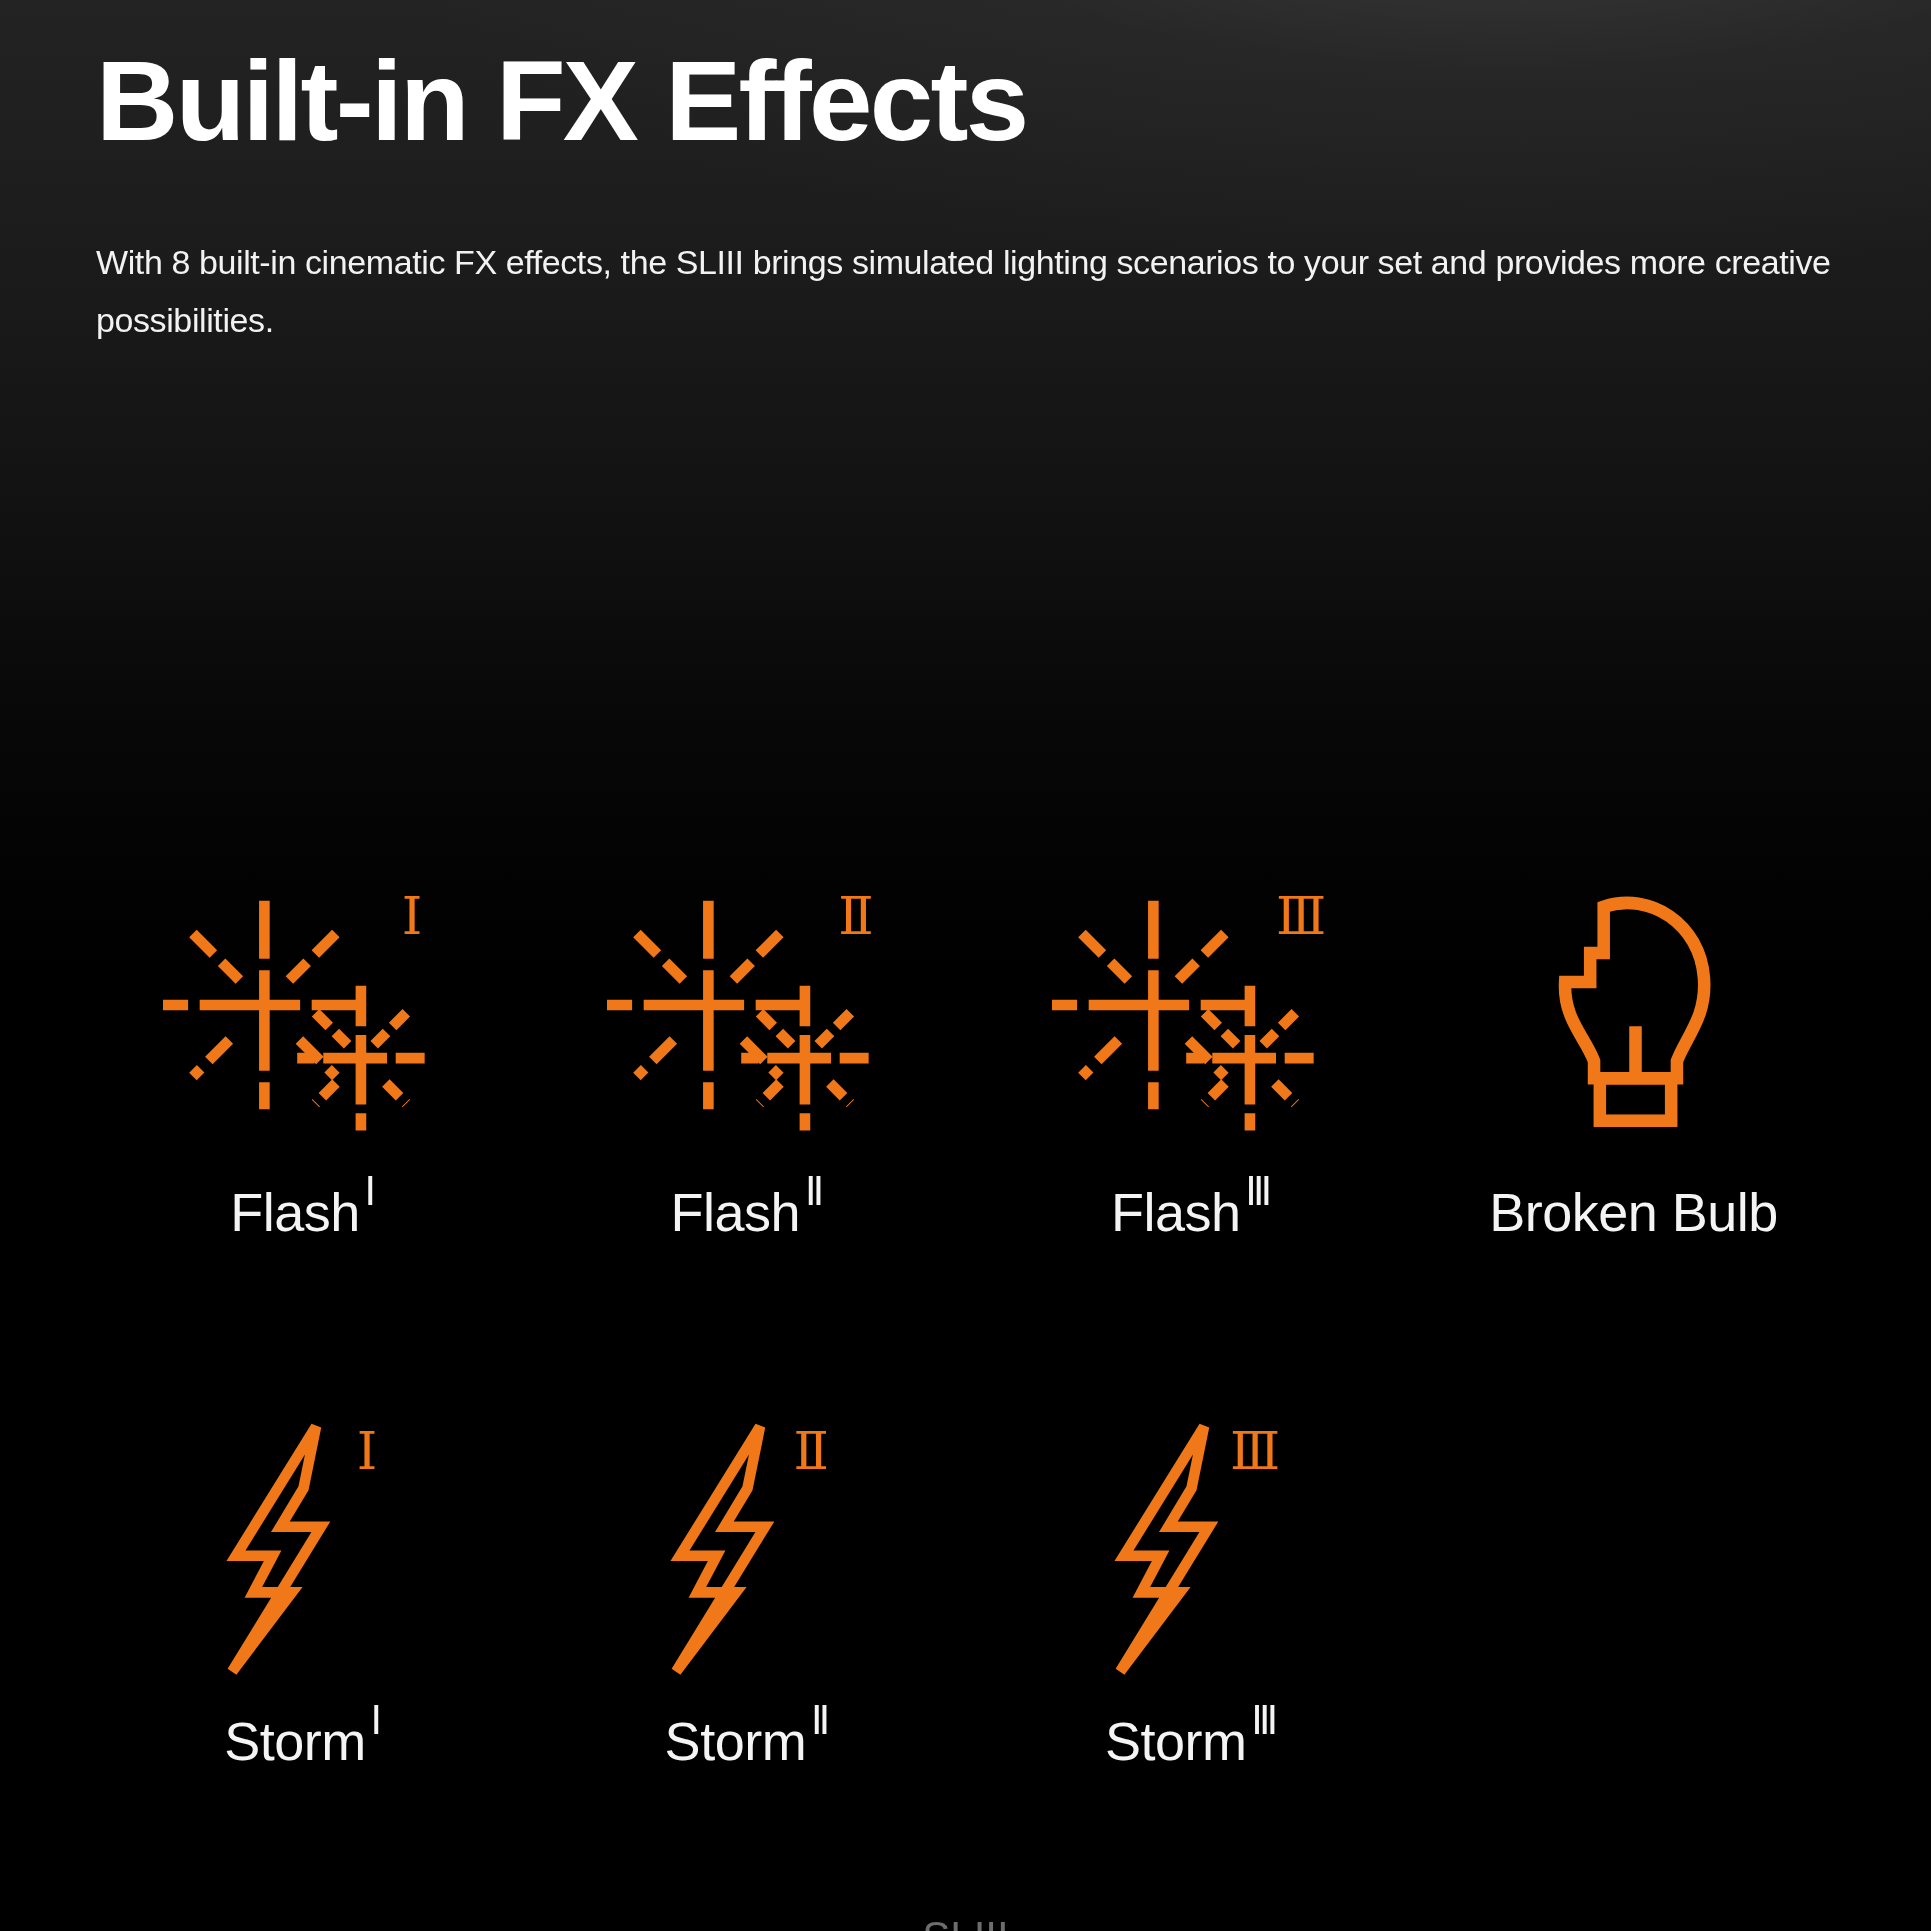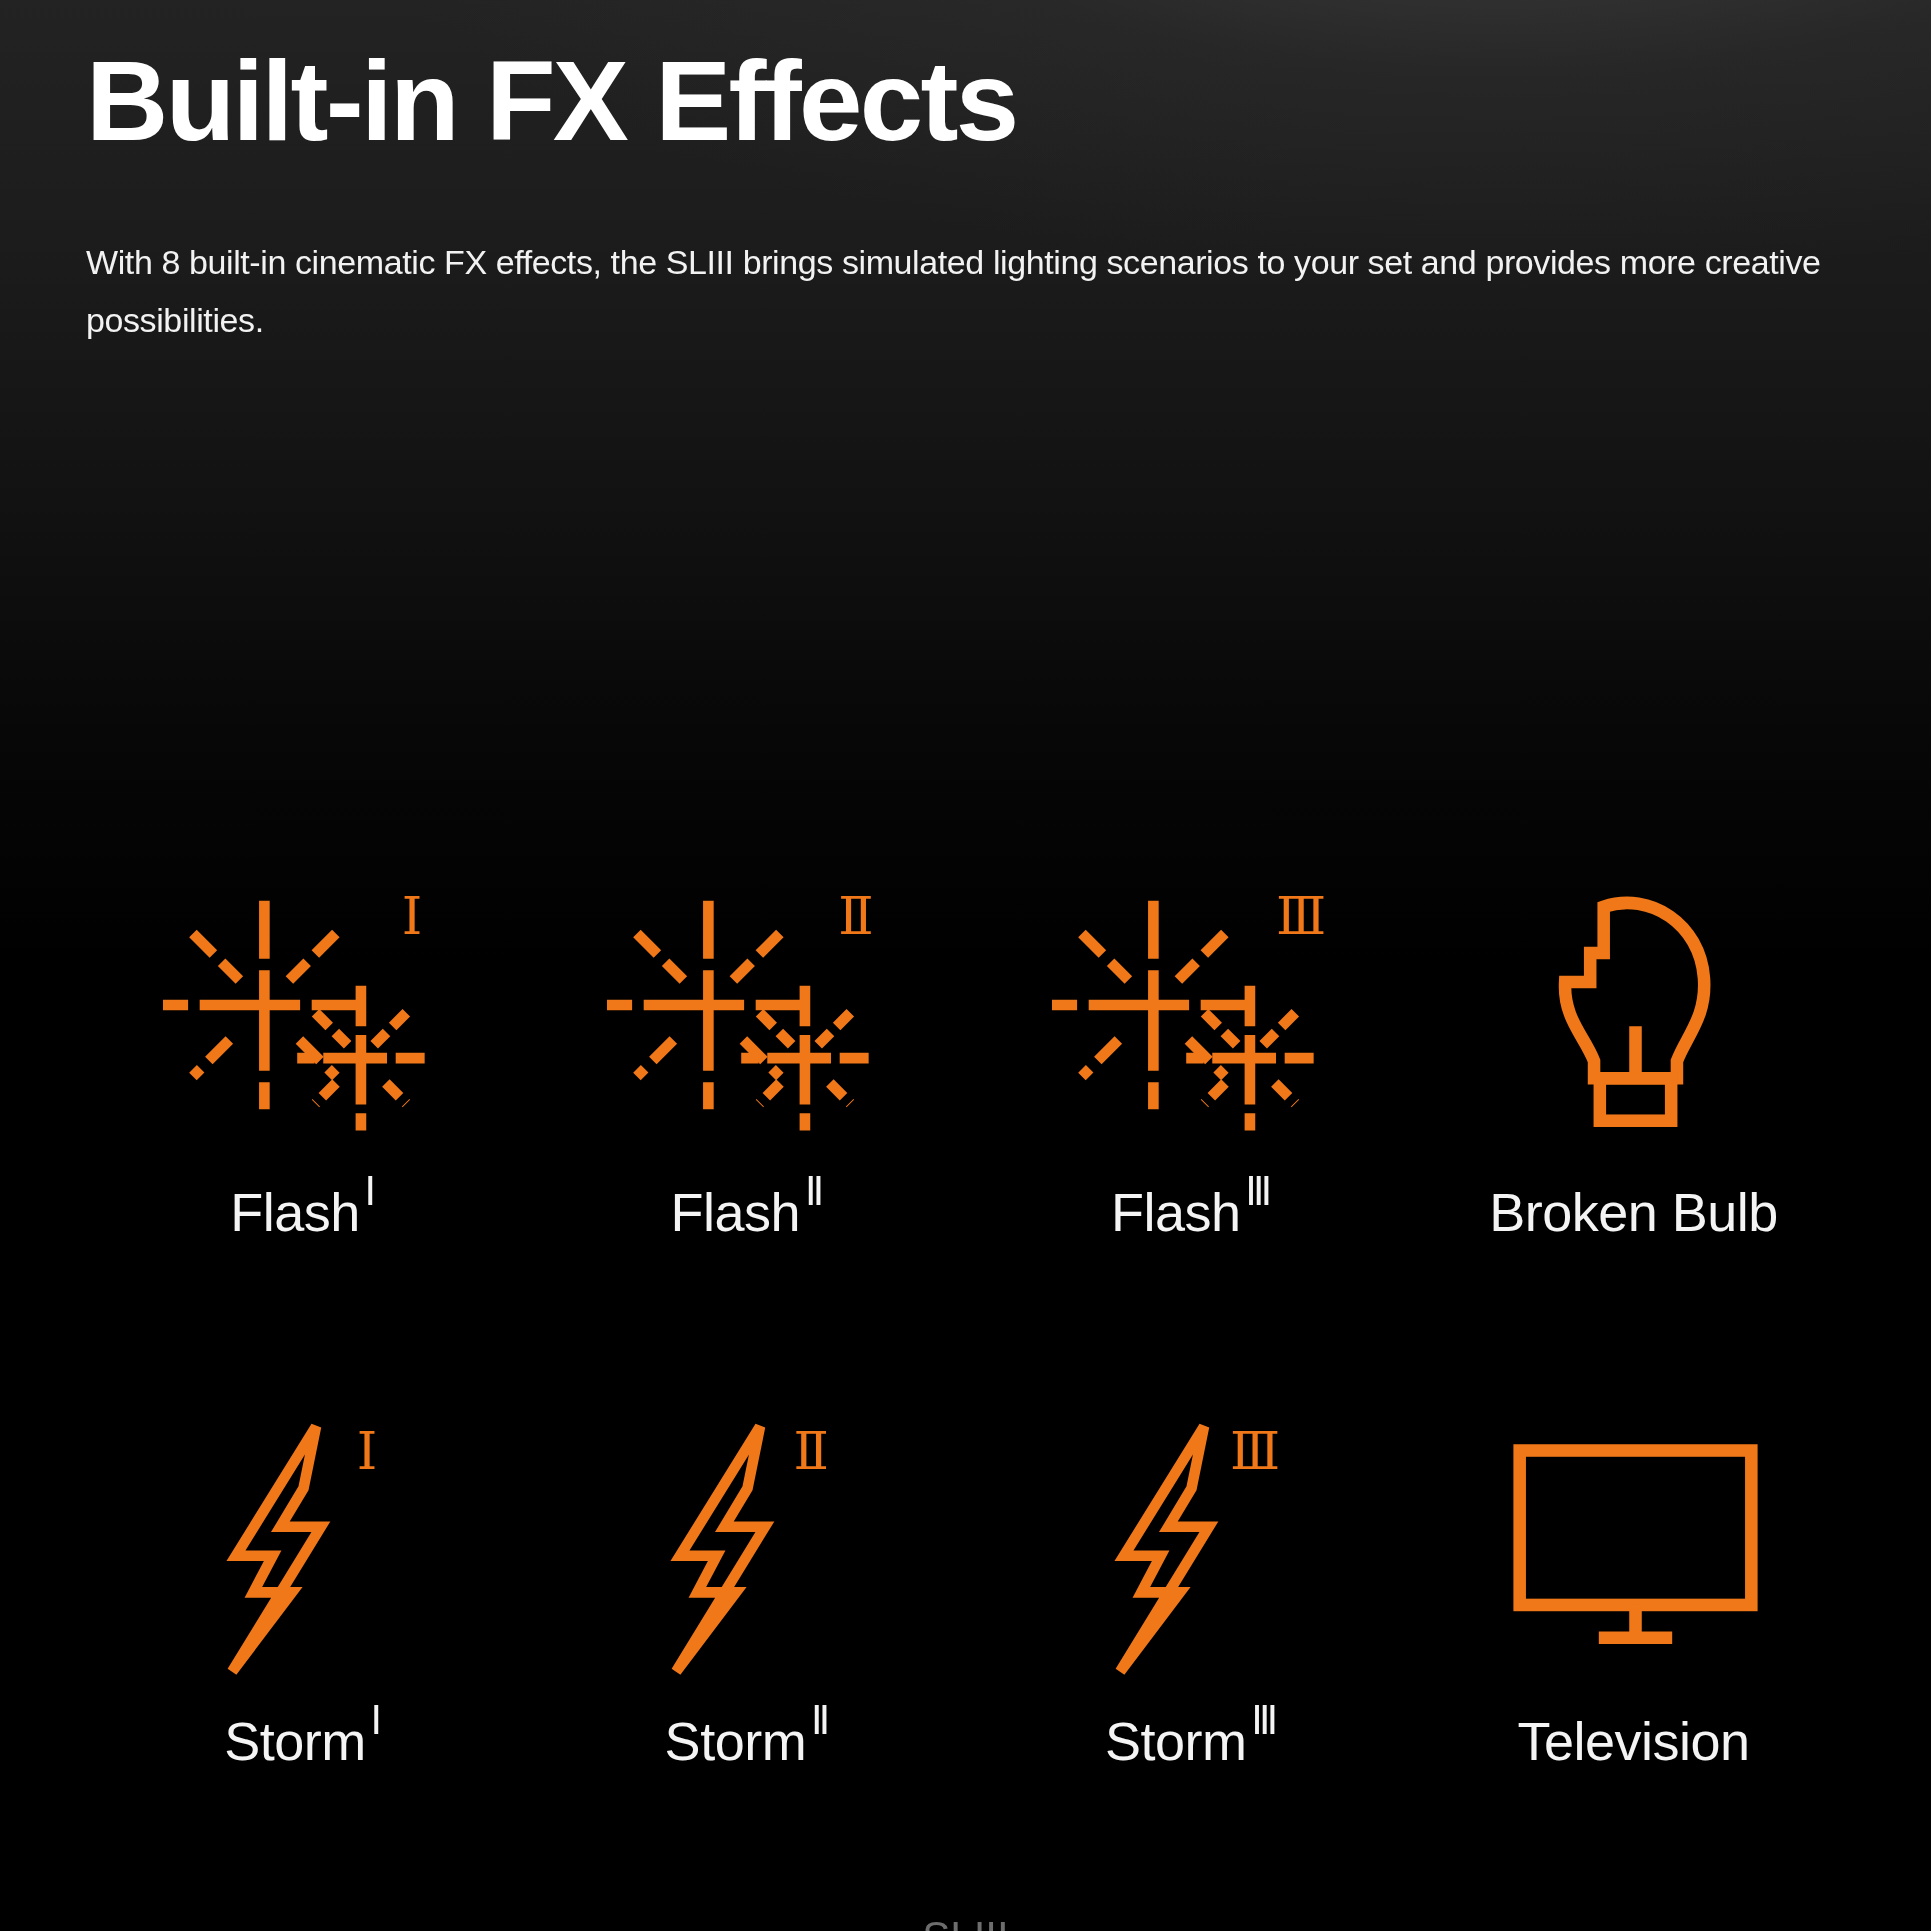--- a/index.html
+++ b/index.html
@@ -17,21 +17,21 @@
   #page {
     position: relative;
     width: 1931px; height: 1931px;
     background:
       radial-gradient(ellipse 1641px 599px at 78% -8%, rgba(86,86,86,0.55) 0%, rgba(52,52,52,0.30) 38%, rgba(0,0,0,0) 72%),
       linear-gradient(180deg, #232323 0%, #1b1b1b 14%, #121212 26%, #070707 38%, #000000 50%, #000000 100%);
     overflow: hidden;
   }
 
   
-  .header { position: absolute; left: 86px; top: 41px; width: 1767px; }
+  .header { position: absolute; left: 96px; top: 41px; width: 1767px; }
 
   .page-title {
     font-size: 114px;
     font-weight: 700;
     letter-spacing: -2.7px;
     color: #ffffff;
     line-height: 1.06;
     margin: 0;
     white-space: nowrap;
   }
@@ -255,34 +255,19 @@
           <path d="M 143 14 L 60 148 L 98 148 L 78 186 L 118 186 L 56 268 L 148 118 L 106 118 L 130 78 Z" stroke="#F07818" stroke-width="11" fill="none" stroke-linejoin="miter"></path>
           <text x="196" y="58" fill="#F07818" font-family="'Liberation Serif','DejaVu Serif',serif" font-size="54" text-anchor="middle">Ⅲ</text>
         </svg>
       </div>
       <div class="fx-label">
         <span>Storm</span>
         <span class="numeral">Ⅲ</span>
       </div>
     </div>
 
-    <div class="fx-cell">
-      <div class="fx-icon">
-        <svg width="251" height="222" viewBox="0 0 260 230">
-          <g stroke="#F07818" stroke-width="13" fill="none" stroke-linejoin="miter" stroke-linecap="butt">
-            <rect x="10" y="14" width="240" height="160"></rect>
-            <line x1="130" y1="174" x2="130" y2="206"></line>
-            <line x1="92" y1="208" x2="168" y2="208"></line>
-          </g>
-        </svg>
-      </div>
-      <div class="fx-label">
-        <span>Television</span>
-        <span class="numeral"></span>
-      </div>
-    </div>
 
   </div>
 
   <div class="bottom-sliver">· SLIII ·</div>
 
 </div>
 
 
 </body></html>

